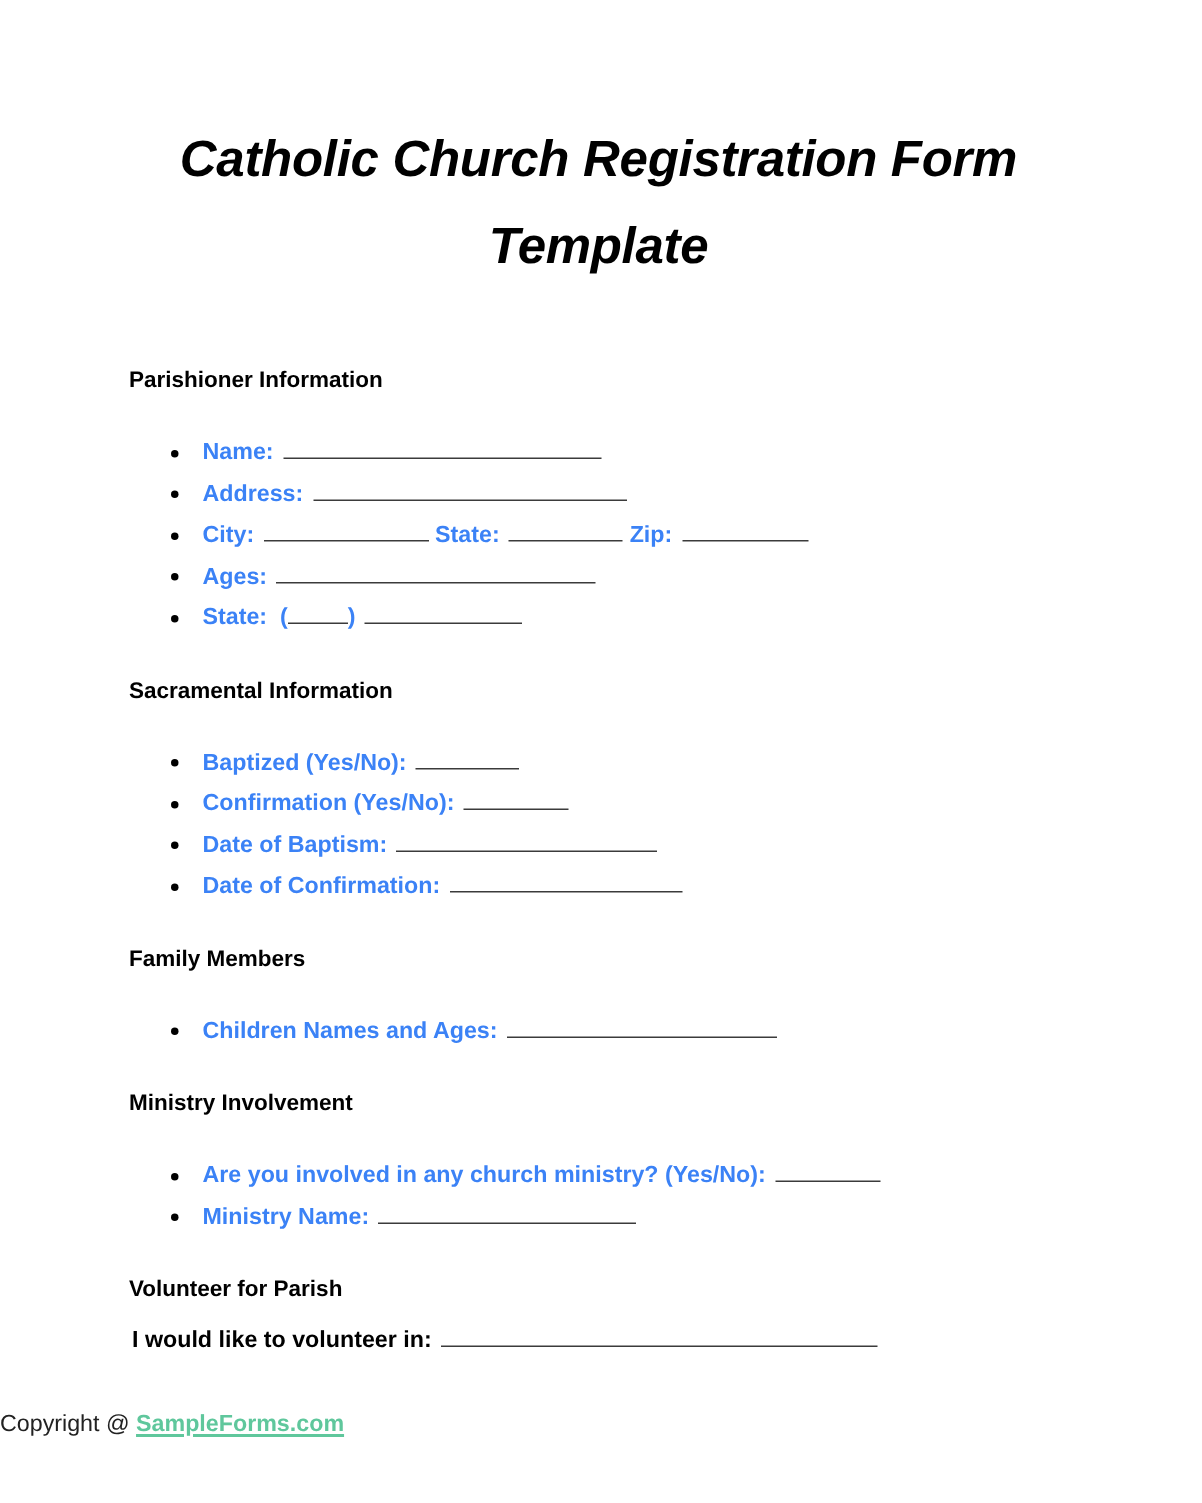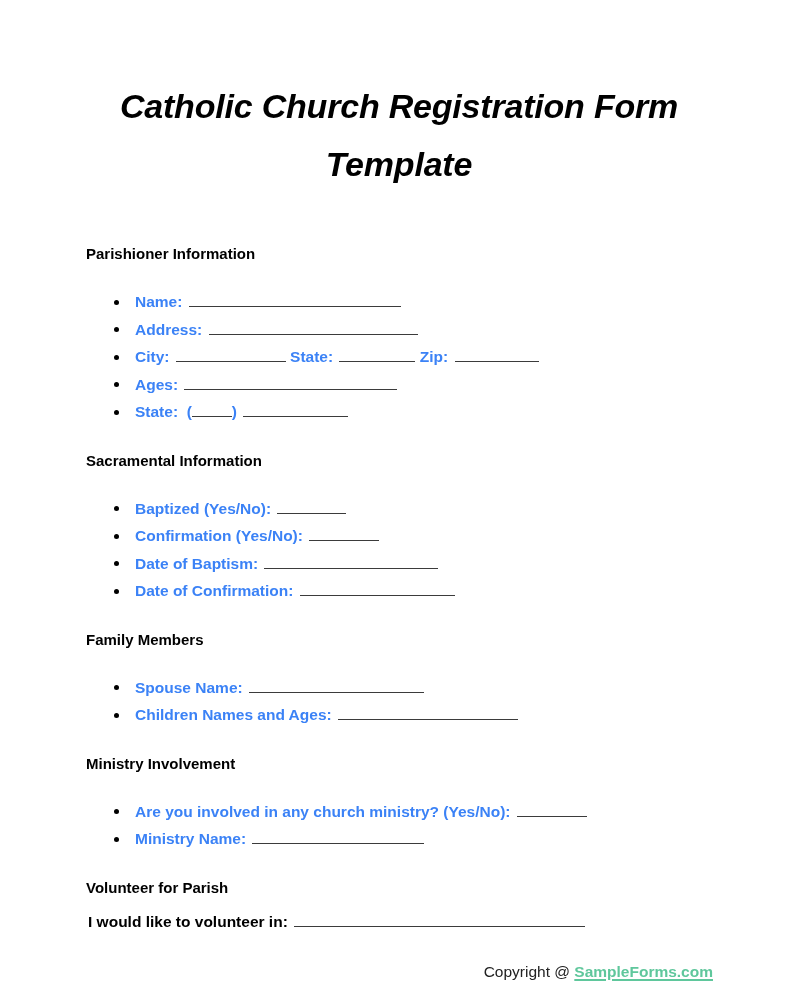--- a/index.html
+++ b/index.html
@@ -106,23 +106,23 @@
     color: #000000;
     white-space: nowrap;
     margin: 0;
     padding-left: 2px;
   }
 
   
   .footer {
     position: absolute;
     left: 0;
-    top: 960px;
+    top: 938px;
     width: 713px;
-    text-align: right;
+    text-align: left;
     font-size: 15.5px;
     line-height: 24px;
   }
   .footer .copy-text {
     color: #222222;
     font-weight: 400;
   }
   .footer .brand-link {
     font-weight: 700;
     text-decoration: underline;
@@ -216,25 +216,20 @@
       </ul>
     </div>
 
     <div class="gap-list-to-head"></div>
 
     <div class="section">
       <div class="section-heading">Family Members</div>
       <div class="gap-head-to-list"></div>
       <ul class="bullet-list">
 
-        <li class="bullet-item">
-          <span class="dot"></span>
-          <span>Spouse Name:</span>
-          <span class="blank" style="width:175px"></span>
-        </li>
 
         <li class="bullet-item">
           <span class="dot"></span>
           <span>Children Names and Ages:</span>
           <span class="blank" style="width:180px"></span>
         </li>
 
       </ul>
     </div>
 

